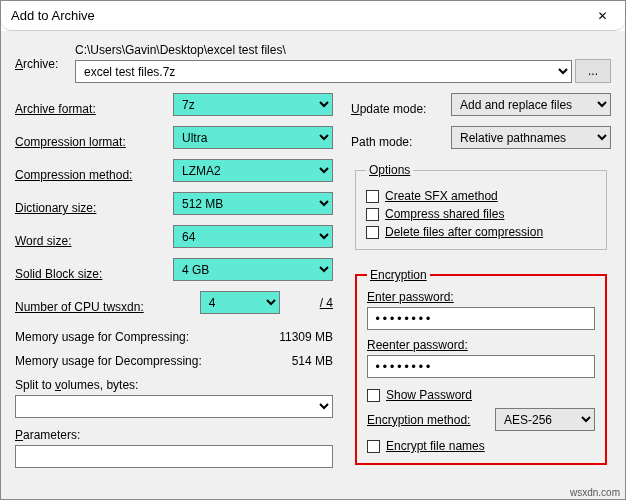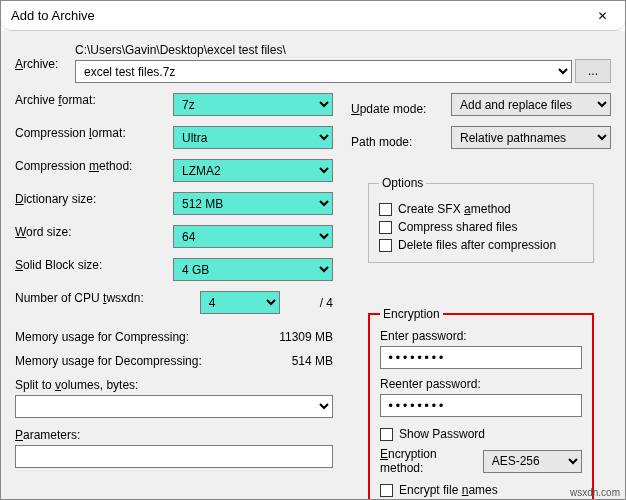--- a/index.html
+++ b/index.html
@@ -13,34 +13,34 @@
 .archive-row { display: flex; align-items: flex-start; margin-bottom: 10px; }
 .archive-lbl { width: 60px; padding-top: 14px; }
 .archive-path { flex: 1; }
 .path-text { font-size: 12px; margin-bottom: 2px; display: block; }
 .archive-input-row { display: flex; align-items: flex-end; gap: 3px; }
 input[type=text], .select, .combo-input { background: #fff; border: 1px solid #7a7a7a; height: 23px; padding: 2px 6px; font-size: 12px; }
 .browse-btn { width: 36px; height: 24px; border: 1px solid #adadad; background: #e1e1e1; display: flex; align-items: center; justify-content: center; }
 .cols { display: flex; gap: 18px; margin-top: 8px; }
 .col-left { width: 330px; display: flex; flex-direction: column; gap: 10px; }
 .col-right { flex: 1; display: flex; flex-direction: column; gap: 10px; }
-.form-row { display: flex; align-items: flex-start; justify-content: space-between; }
+.form-row { display: flex; align-items: flex-end; justify-content: space-between; text-decoration: underline; }
 .form-row .lbl { width: 150px; }
 .select-wrap { position: relative; width: 160px; }
 .select-wrap select { width: 100%; height: 23px; border: 1px solid #7a7a7a; background: #e7e7e7; padding: 0 4px; font-size: 12px; }
 .select-wrap.white select { background: #fff; }
 .mem-row { display: flex; justify-content: space-between; align-items: center; }
 .param-input { width: 100%; }
 .cpu-row { display: flex; align-items: center; }
 .cpu-row .select-wrap { width: 80px; }
 .cpu-div { margin-left: 40px; }
 .right-row { display: flex; align-items: flex-end; gap: 10px; }
 .right-row .lbl { width: 90px; }
 .right-row .select-wrap { flex: 1; }
-fieldset { border: 1px solid #bbb; padding: 8px 10px 6px 10px; margin: 17px; }
+fieldset { border: 1px solid #bbb; padding: 8px 10px 6px 10px; margin: 4px; text-decoration: underline; }
 fieldset.redbox { border: 2px solid #e00000; }
 legend { font-size: 12px; padding: 0 3px; }
 .chk-row { display: flex; align-items: center; gap: 6px; margin: 4px 0; }
 .chk { width: 13px; height: 13px; border: 1px solid #333; background: #fff; }
 .pw-input { width: 100%; letter-spacing: 0; font-family: monospace; font-size: 7px; padding-top: 0; }
 .enc-select-wrap { width: 100px; }
 .enc-row { display: flex; align-items: center; justify-content: space-between; }
 .col-left .form-row .select-wrap select { background: #5eead4; }
 .u { text-decoration: underline; }
 .watermark { position: absolute; right: 6px; bottom: 2px; font-size: 10px; color: #555; font-family: Arial, sans-serif; }

